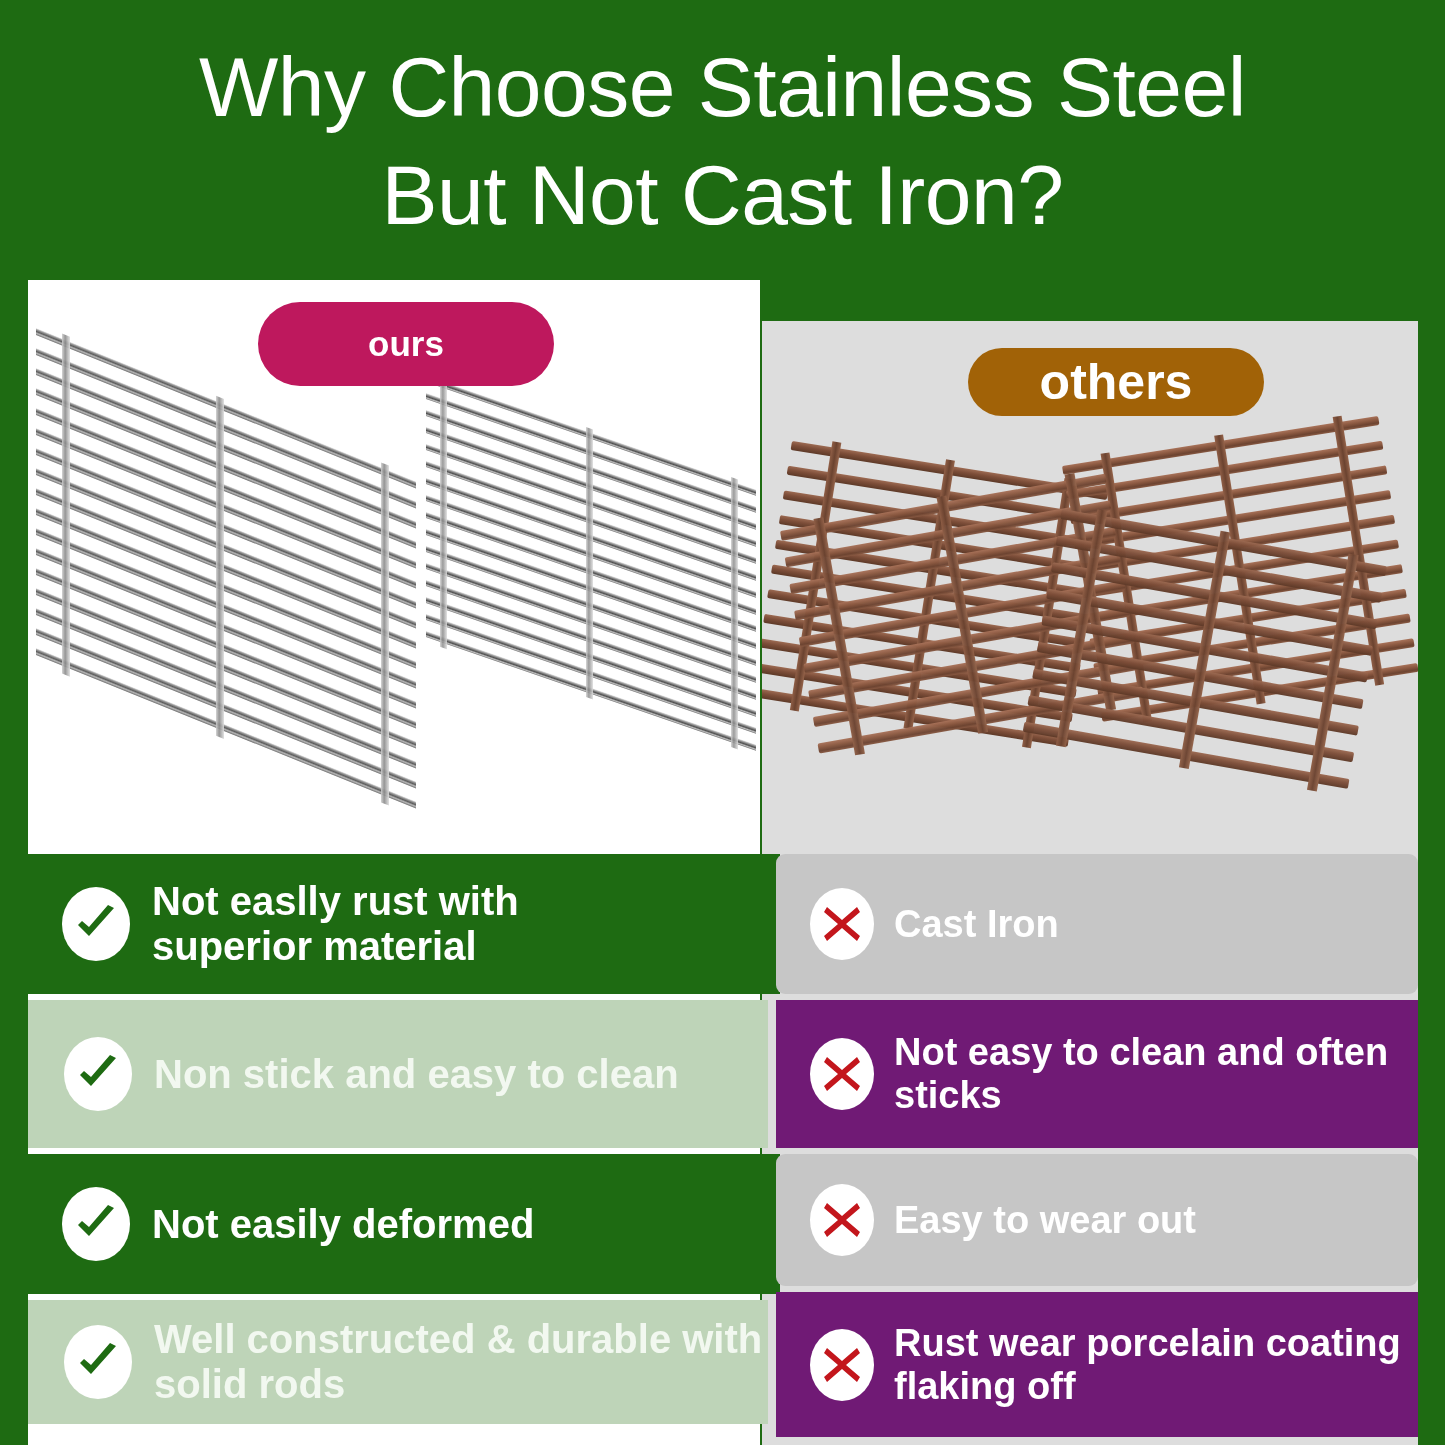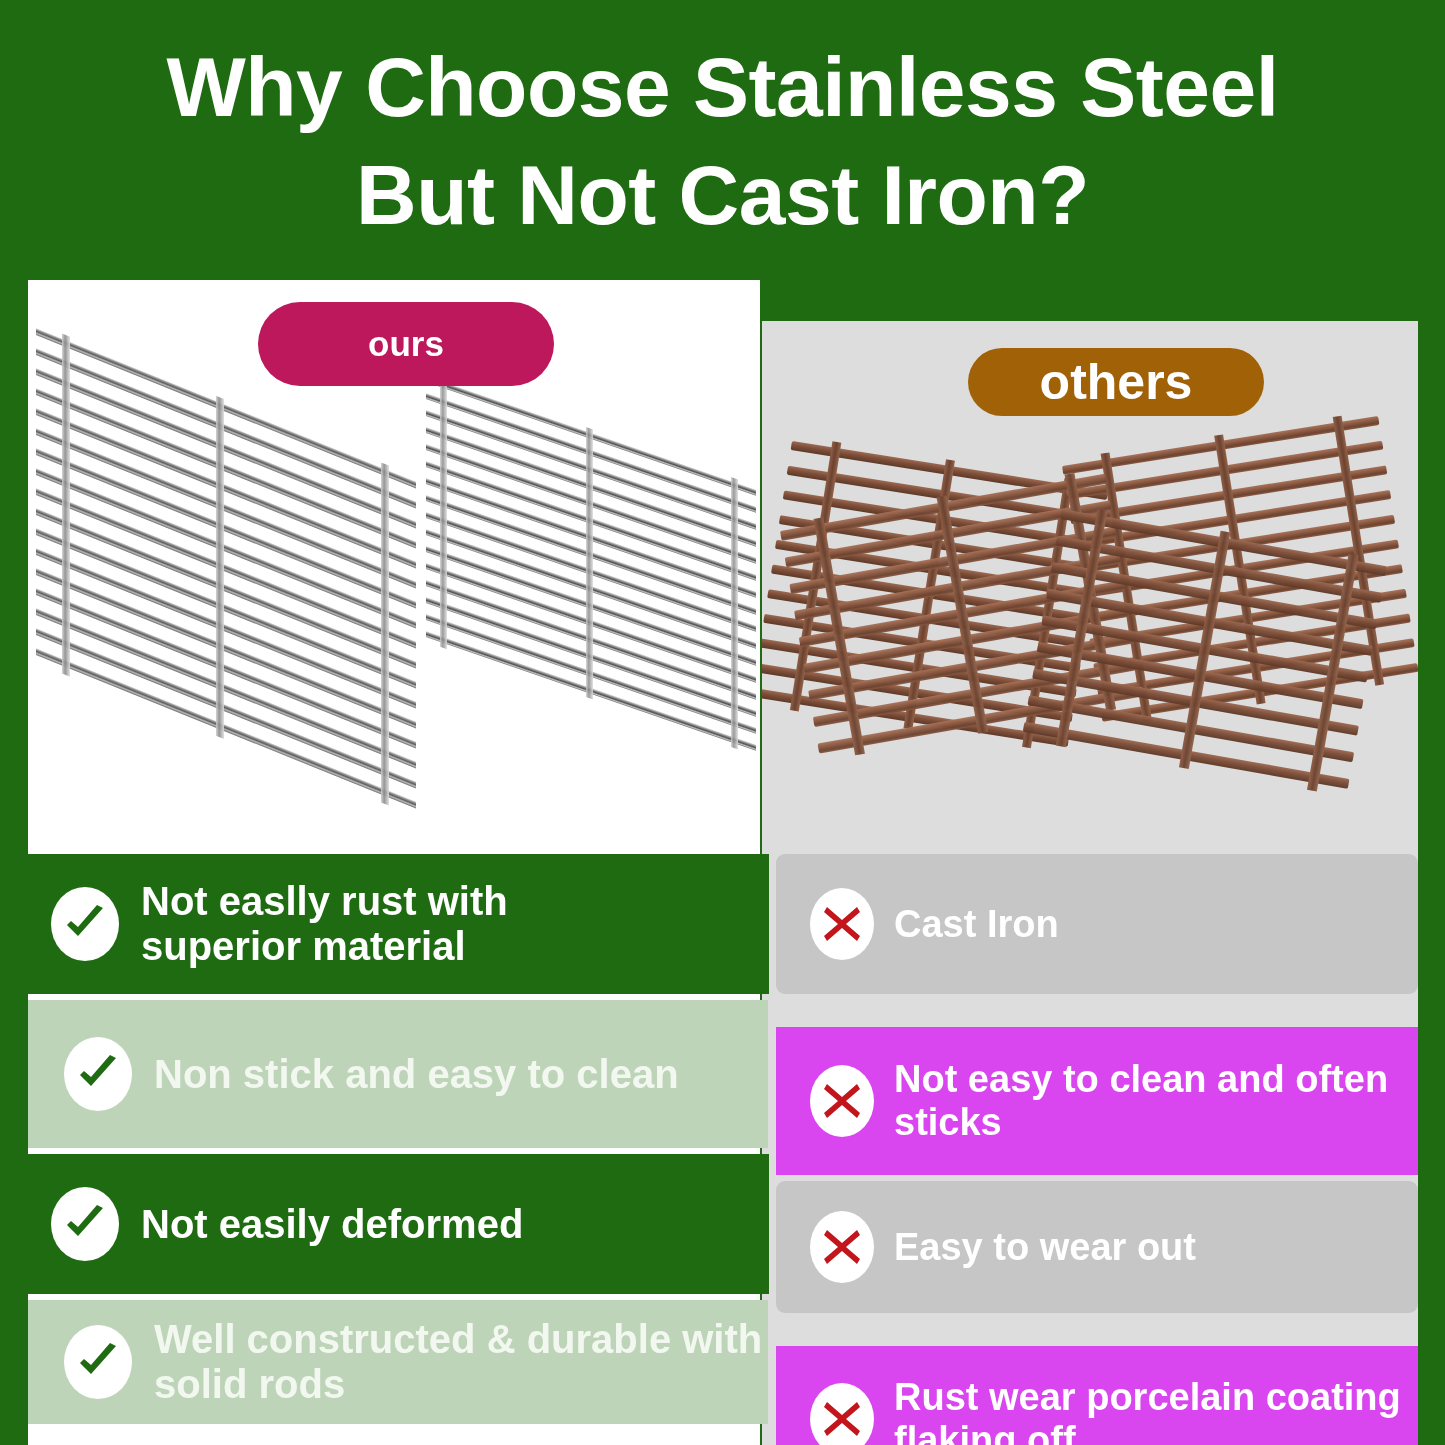--- a/index.html
+++ b/index.html
@@ -10,21 +10,21 @@
   }
   body { background: #1e6b12; position: relative; }
 
   
   #title {
     position: absolute;
     left: 0; top: 34px; width: 1445px;
     text-align: center;
     color: #ffffff;
     font-size: 84px;
-    font-weight: 700;
+    font-weight: 400;
     line-height: 1.28;
     letter-spacing: -0.5px;
     white-space: pre-line;
   }
 
   
   #ours-panel {
     position: absolute;
     left: 28px; top: 280px;
     width: 732px; height: 1165px;
@@ -102,42 +102,42 @@
     flex: 0 0 auto;
     display: flex; align-items: center; justify-content: center;
   }
   .row .row-label {
     font-weight: 700;
     line-height: 1.12;
     white-space: pre-line;
   }
 
   
-  #rows-left .row { width: 740px; margin-left: 1px; }
+  #rows-left .row { width: 740px; margin-left: 12px; }
   #rows-left .row.odd {            
     background: #1e6b12;
     width: 768px;
   }
   #rows-left .row.even {           
     background: #bed4b8;
     margin-left: 28px;
     width: 740px;
   }
   #rows-left .row .icon-wrap { width: 112px; margin-left: 28px; }
   #rows-left .row.even .icon-wrap { margin-left: 14px; }
   #rows-left .row-label { color: #ffffff; font-size: 40px; }
   #rows-left .row.even .row-label { color: #f2f8f0; }
 
   
   #rows-right .row {
     margin-left: 14px;
     width: 642px;
   }
   #rows-right .row.odd  { background: #c6c6c6; border-radius: 9px; }
-  #rows-right .row.even { background: #d946ef; margin-top: 27px; }
+  #rows-right .row.even { background: #701a75; }
   #rows-right .row .icon-wrap { width: 104px; margin-left: 14px; }
   #rows-right .row-label { color: #ffffff; font-size: 38px; }
 
   .rowspacer { height: 6px; }
 
   
   .circ {
     border-radius: 50%;
     background: #ffffff;
     display: flex; align-items: center; justify-content: center;

